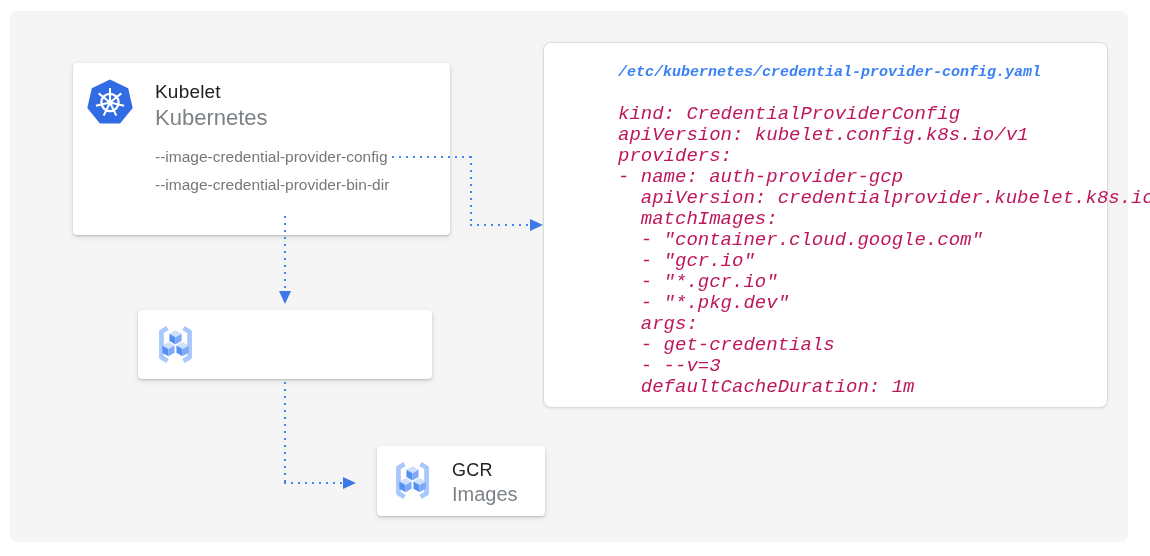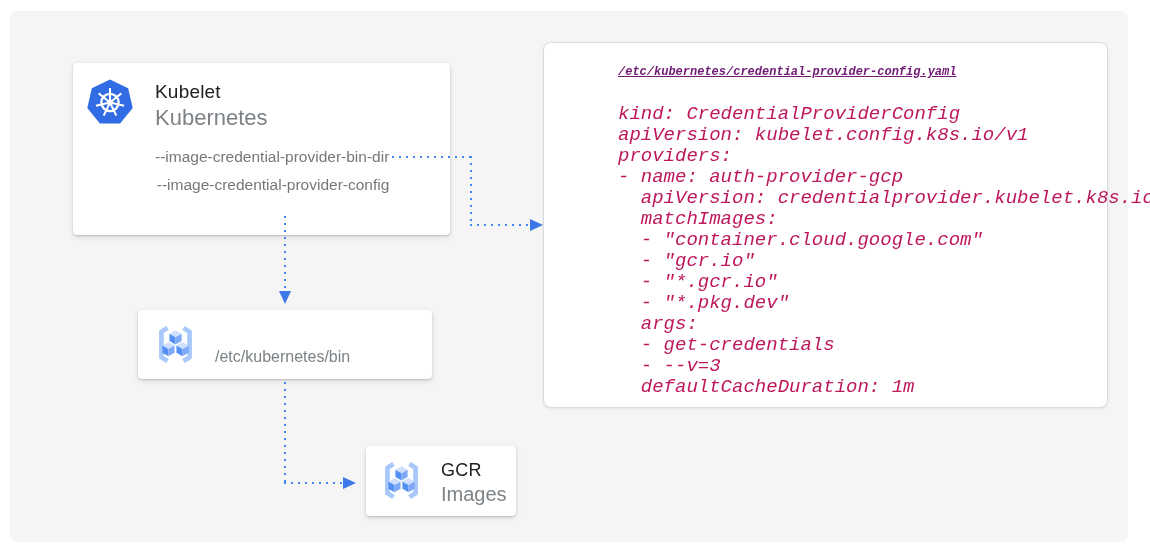--- a/index.html
+++ b/index.html
@@ -19,25 +19,24 @@
     border-radius: 8px;
   }
 
   
   .node {
     position: absolute;
     background: #ffffff;
     border-radius: 4px;
     box-shadow: 0 1px 2px rgba(0,0,0,0.18), 0 2px 6px rgba(0,0,0,0.10);
     z-index: 2;
-    text-align: right;
   }
   .node-kubelet { left: 73px;  top: 63px;  width: 377px; height: 172px; }
   .node-auth    { left: 138px; top: 310px; width: 294px; height: 69px;  }
-  .node-gcr     { left: 366px; top: 446px; width: 150px; height: 70px;  }
+  .node-gcr     { left: 377px; top: 446px; width: 168px; height: 70px;  }
 
   .node .icon { position: absolute; }
   .node-kubelet .icon { left: 12px; top: 15px; width: 50px; height: 50px; }
   .node-auth .icon    { left: 15px; top: 12px; width: 45px; height: 45px; }
   .node-gcr .icon     { left: 13px; top: 12px; width: 45px; height: 45px; }
 
   .node-title {
     position: absolute;
     color: #212121;
     font-size: 19px; line-height: 24px;
@@ -72,25 +71,24 @@
     background: #ffffff;
     border: 1px solid #dadce0;
     border-radius: 8px;
     box-shadow: 0 1px 3px rgba(0,0,0,0.08);
     padding: 19px 18px 18px 74px;
     z-index: 2;
   }
   .code-filename {
     font-family: "Liberation Mono", monospace;
     font-style: italic; font-weight: bold;
-    font-size: 12px; line-height: 21px;
-    color: #701a75;
+    font-size: 15px; line-height: 21px;
+    color: #3b82f6;
     white-space: pre;
     margin-bottom: 21px;
-    text-decoration: underline;
   }
   .code-body {
     font-family: "Liberation Mono", monospace;
     font-style: italic; font-weight: normal;
     font-size: 19px; line-height: 21px;
     color: #be185d;
     white-space: pre;
   }
 
   
@@ -149,22 +147,22 @@
           <line x1="25" y1="24.5" x2="18.7" y2="37.6"></line>
           <line x1="25" y1="24.5" x2="10.9" y2="27.7"></line>
           <line x1="25" y1="24.5" x2="13.7" y2="15.4"></line>
         </g>
         <circle cx="25" cy="24.5" r="3" fill="#ffffff"></circle>
       </svg>
     </span>
     <div class="node-title">Kubelet</div>
     <div class="node-subtitle">Kubernetes</div>
     <div class="flags">
+      <div class="flag">--image-credential-provider-config</div>
       <div class="flag">--image-credential-provider-bin-dir</div>
-      <div class="flag">--image-credential-provider-config</div>
     </div>
   </div>
 
   <div class="node node-auth">
     <span class="icon">
       <svg viewBox="0 0 48 48" width="45" height="45">
         <g stroke="#a8c7fa" stroke-width="5" fill="none" stroke-linejoin="round" stroke-linecap="butt">
           <path d="M15.5 6.5 L9 10.5 L9 37.5 L15.5 41.5"></path>
           <path d="M32.5 6.5 L39 10.5 L39 37.5 L32.5 41.5"></path>
         </g>
@@ -174,21 +172,20 @@
           <polygon points="30.5,12.5 24,16.25 24,24 30.5,20.25" fill="#7fa9f7"></polygon>
           <polygon points="10,25 16.5,21.25 23,25 16.5,28.75" fill="#cfe0fc"></polygon>
           <polygon points="10,25 16.5,28.75 16.5,36.5 10,32.75" fill="#5490f4"></polygon>
           <polygon points="23,25 16.5,28.75 16.5,36.5 23,32.75" fill="#7fa9f7"></polygon>
           <polygon points="25,25 31.5,21.25 38,25 31.5,28.75" fill="#cfe0fc"></polygon>
           <polygon points="25,25 31.5,28.75 31.5,36.5 25,32.75" fill="#5490f4"></polygon>
           <polygon points="38,25 31.5,28.75 31.5,36.5 38,32.75" fill="#7fa9f7"></polygon>
         </g>
       </svg>
     </span>
-    <div class="node-subtitle">/etc/kubernetes/bin</div>
   </div>
 
   <div class="node node-gcr">
     <span class="icon">
       <svg viewBox="0 0 48 48" width="45" height="45">
         <g stroke="#a8c7fa" stroke-width="5" fill="none" stroke-linejoin="round" stroke-linecap="butt">
           <path d="M15.5 6.5 L9 10.5 L9 37.5 L15.5 41.5"></path>
           <path d="M32.5 6.5 L39 10.5 L39 37.5 L32.5 41.5"></path>
         </g>
         <g>

